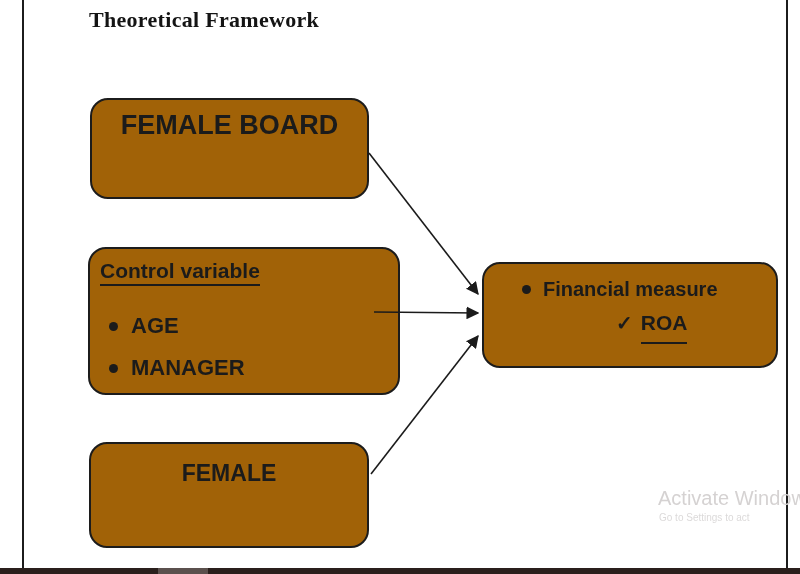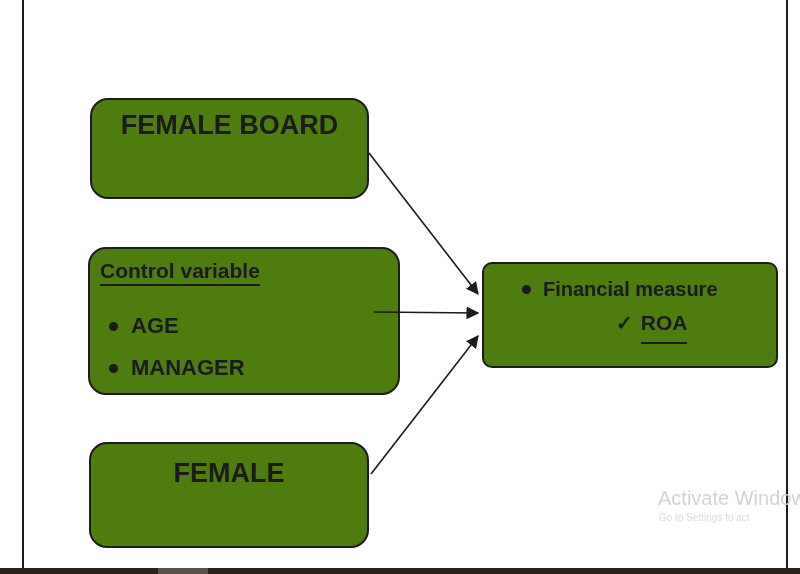--- a/index.html
+++ b/index.html
@@ -9,38 +9,38 @@
   }
   .vline{position:absolute;top:0;height:569px;width:2px;background:var(--border,#1c1c1c);}
   #left-page-edge{left:22px;}
   #right-page-edge{left:786px;}
   #doc-title{
     position:absolute;left:89px;top:7px;
     font-family:"Liberation Serif",serif;font-weight:bold;font-size:22px;
     letter-spacing:.3px;color:#141414;white-space:nowrap;
   }
   .node{
-    position:absolute;box-sizing:border-box;background:#4d7c0f;
+    position:absolute;box-sizing:border-box;background:#a16207;
     border:2px solid var(--border,#1c1c1c);border-radius:18px;
   }
   #box-female-board{left:90px;top:98px;width:279px;height:101px;text-align:center;}
   #box-female-board .big-label{display:block;padding-top:9px;font-size:27px;line-height:32px;font-weight:bold;}
   #box-control-variable{left:88px;top:247px;width:312px;height:148px;}
   #box-control-variable .heading{
     position:absolute;left:10px;top:10px;font-size:21px;font-weight:bold;
     border-bottom:2px solid var(--ink,#1b1b1b);padding-bottom:1px;white-space:nowrap;
   }
   .bullet-list{position:absolute;left:19px;top:56px;right:8px;}
   .bullet-row{display:flex;align-items:center;gap:13px;height:42px;}
   .dot{width:9px;height:9px;border-radius:50%;background:var(--ink,#1b1b1b);flex:0 0 auto;}
   .bullet-label{font-size:22px;font-weight:bold;white-space:nowrap;}
   #box-female-manager{left:89px;top:442px;width:280px;height:106px;text-align:center;}
-  #box-female-manager .big-label{display:block;font-size:27px;line-height:48px;font-weight:bold;}
+  #box-female-manager .big-label{display:block;font-size:23px;line-height:48px;font-weight:bold;}
   #box-female-manager .pad{padding-top:5px;}
-  #box-financial{left:482px;top:262px;width:296px;height:106px;border-radius:10px;}
+  #box-financial{left:482px;top:262px;width:296px;height:106px;}
   #financial-line1{position:absolute;left:38px;top:14px;display:flex;align-items:center;gap:12px;}
   #financial-line1 .bullet-label{font-size:20px;}
   #financial-line2{position:absolute;left:132px;top:47px;display:flex;align-items:baseline;gap:8px;}
   #check-glyph{font-size:20px;font-weight:bold;}
   #roa-label{font-size:21px;font-weight:bold;border-bottom:2px solid var(--ink,#1b1b1b);padding-bottom:7px;}
   #arrows-layer{position:absolute;left:0;top:0;pointer-events:none;}
   #arrows-layer line{stroke:var(--ink,#1b1b1b);stroke-width:1.6;}
   #arrow-head{fill:var(--ink,#1b1b1b);}
   #watermark-line1{
     position:absolute;left:658px;top:487px;font-size:20px;
@@ -60,20 +60,21 @@
   }
 </style>
 </head>
 <body>
 
 <div id="page">
 
   <div id="left-page-edge" class="vline"></div>
   <div id="right-page-edge" class="vline"></div>
 
+  <div id="doc-title">Theoretical Framework</div>
 
   <div id="box-female-board" class="node">
     <span class="big-label">FEMALE BOARD</span>
   </div>
 
   <div id="box-control-variable" class="node">
     <span class="heading">Control variable</span>
     <div class="bullet-list">
       <div class="bullet-row">
         <span class="dot"></span>

